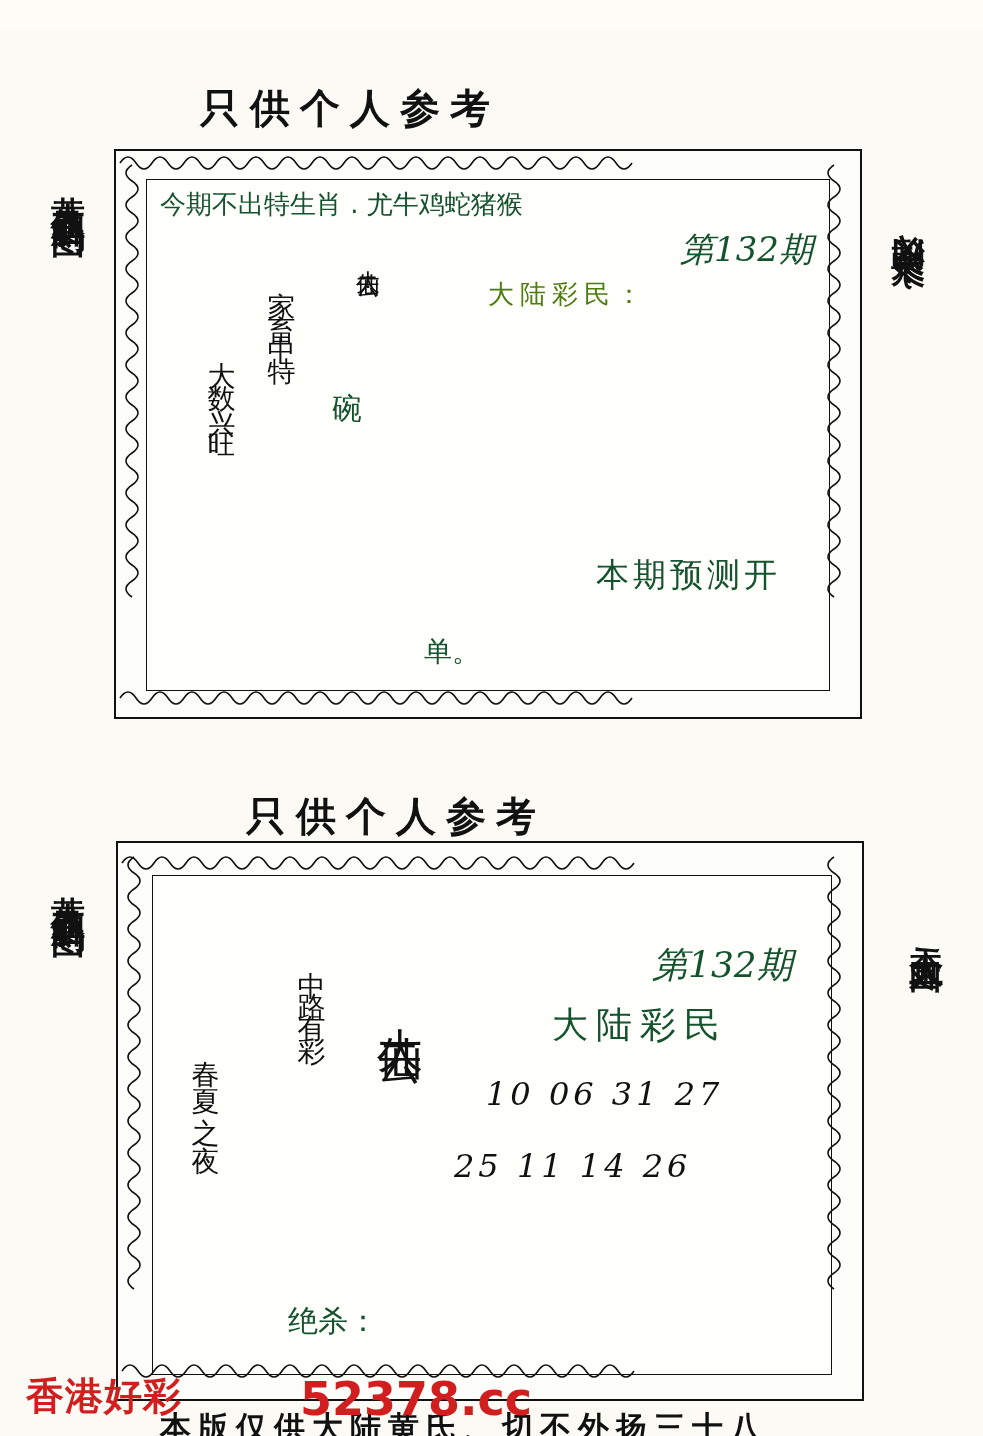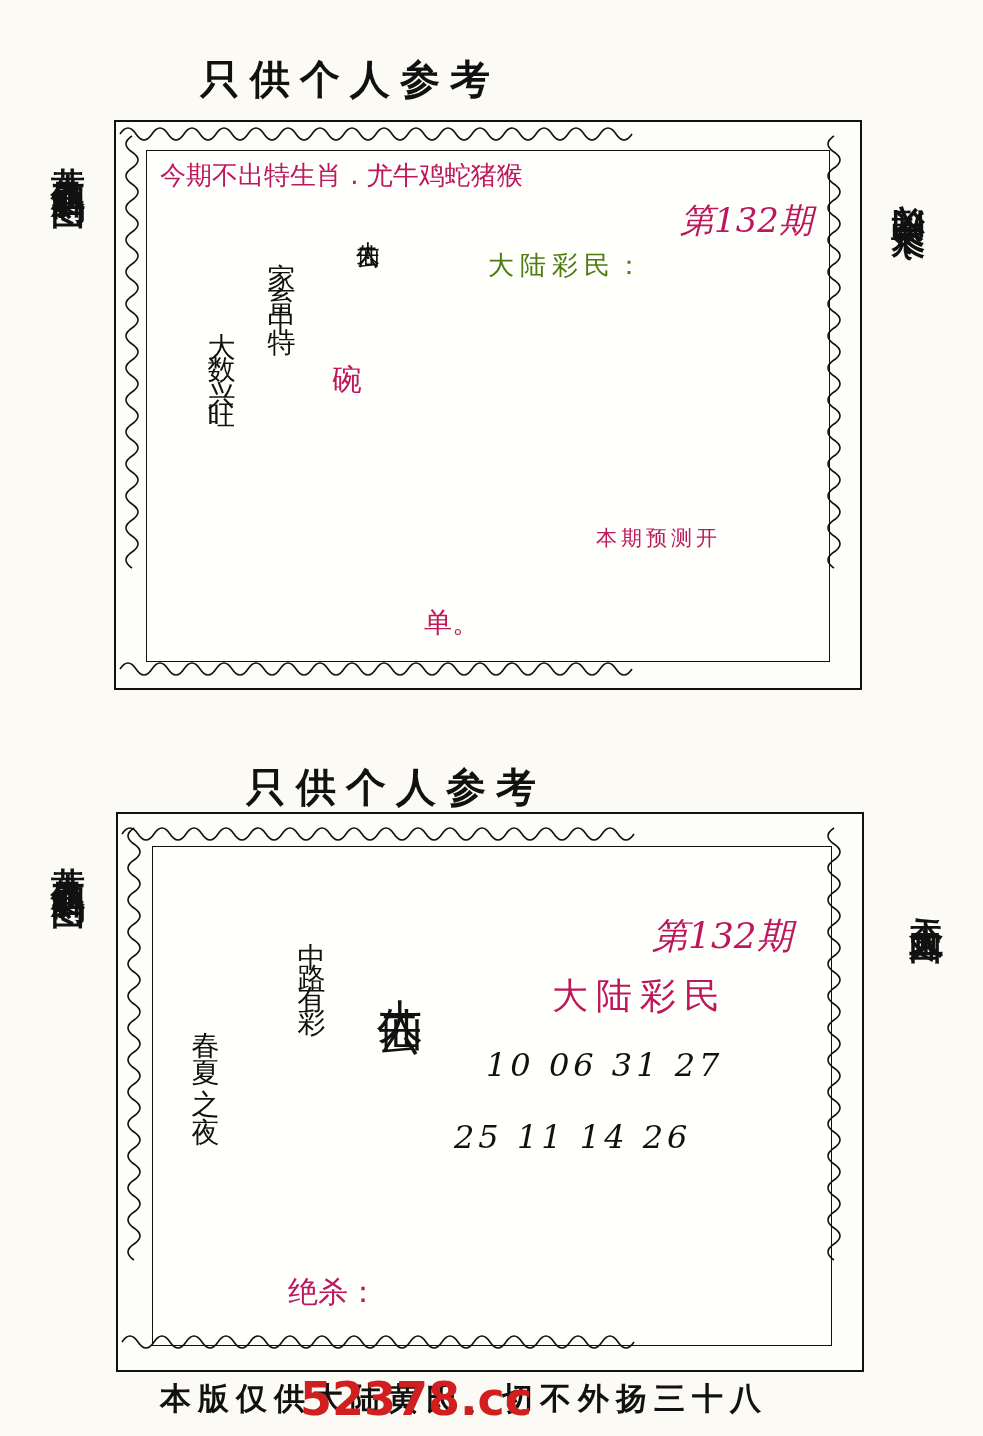--- a/index.html
+++ b/index.html
@@ -12,20 +12,21 @@
     height: 1436px;
     position: relative;
     overflow: hidden;
     font-family: "DejaVu Sans", sans-serif;
     color: #1a1a1a;
   }
   .page {
     position: absolute;
     inset: 0;
     background: #fbfaf5;
+    margin-top: 29px;
   }
   .panel-outer {
     position: absolute;
     border: 2px solid #111;
     box-sizing: border-box;
     background: #fdfdfa;
   }
   .panel-inner {
     position: absolute;
     border: 1.5px solid #111;
@@ -67,21 +68,21 @@
     position: absolute;
     font-size: 31px;
     font-weight: bold;
     letter-spacing: 7px;
     color: #111;
     white-space: nowrap;
   }
 
   .hand {
     position: absolute;
-    color: #be185d;
+    color: #14532d;
     white-space: nowrap;
   }
   .hand.md { font-size: 26px; }
   .hand.lg { font-size: 30px; }
 
   .vtext {
     position: absolute;
     writing-mode: vertical-rl;
     text-orientation: upright;
     white-space: nowrap;
@@ -154,21 +155,21 @@
   <div class="vtext" style="left:352px; top:222px; font-size:24px; letter-spacing:4px;">大仙云：</div>
 
   <div class="hand lg" style="left:332px; top:360px;">碗</div>
 
   <div class="vtext" style="left:262px; top:240px; font-size:28px; letter-spacing:22px;">家畜中特</div>
 
   <div class="vtext" style="left:202px; top:310px; font-size:28px; letter-spacing:24px;">大数兴旺</div>
 
   <div class="hand md faded" style="left:488px; top:248px; letter-spacing:6px;">大陆彩民：</div>
 
-  <div class="hand" style="left:596px; top:524px; font-size:21px; letter-spacing:4px;">本期预测开</div>
+  <div class="hand" style="left:596px; top:524px; font-size:33px; letter-spacing:4px;">本期预测开</div>
 
   <div class="hand" style="left:424px; top:604px; font-size:28px;">单。</div>
 
 
   <div class="hdr-title" style="left:246px; top:760px;">只供个人参考</div>
 
   <div class="side-text" style="left:46px; top:840px;">黄大仙解码图</div>
 
   <div class="side-text mirror" style="left:904px; top:890px;">香上农四</div>
 
@@ -198,16 +199,17 @@
   <div class="num" style="left:486px; top:1046px; font-size:32px; letter-spacing:4px;">10 06 31 27</div>
 
   <div class="num" style="left:454px; top:1118px; font-size:32px; letter-spacing:4px;">25 11 14 26</div>
 
   <div class="hand" style="left:288px; top:1272px; font-size:30px;">绝杀：</div>
 
 
   <div class="bottom-text" style="left:160px; top:1378px;">本版仅供大陆黄氏、切不外扬三十八</div>
 
   <div class="watermark">
+    <div class="wm-left">香港好彩</div>
     <div class="wm-mid">52378.cc</div>
   </div>
 
 </div>
 
 </body></html>

